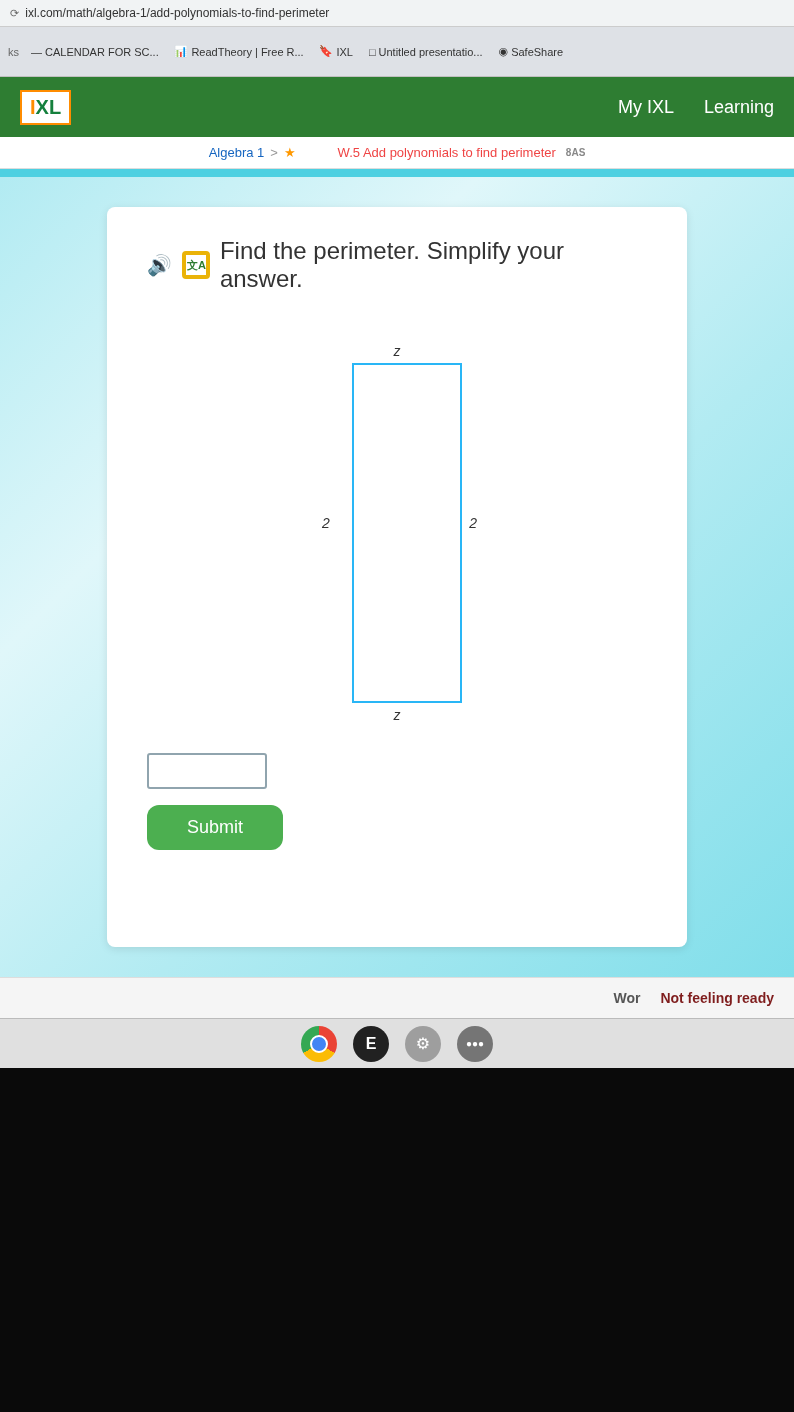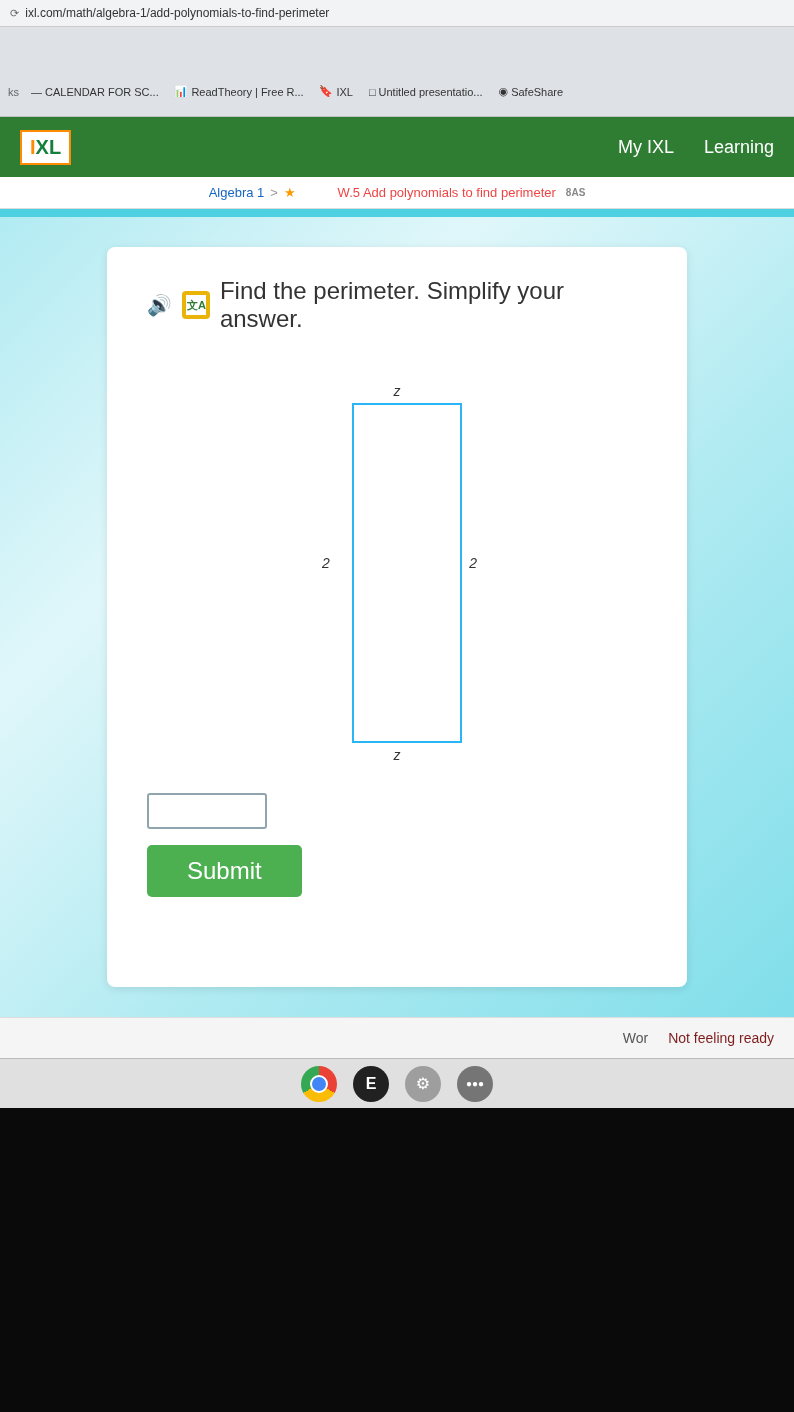--- a/index.html
+++ b/index.html
@@ -36,21 +36,20 @@
     .bookmarks-bar {
       background: #dee1e6;
       padding: 16px 8px;
       display: flex;
       align-items: center;
       gap: 8px;
       font-size: 11px;
       color: #333;
       border-bottom: 1px solid #c0c0c0;
       overflow: hidden;
-      margin-top: 40px;
     }
 
     .bookmark-item {
       display: flex;
       align-items: center;
       gap: 3px;
       white-space: nowrap;
       cursor: pointer;
       padding: 2px 4px;
       border-radius: 3px;
@@ -274,38 +273,39 @@
       border-radius: 3px;
       padding: 4px 8px;
       font-size: 16px;
       outline: none;
     }
 
     .submit-button {
       background: #4caf50;
       color: white;
       border: none;
-      border-radius: 5px;
+      border-radius: 12px;
       padding: 12px 40px;
-      font-size: 24px;
+      font-size: 18px;
       font-weight: 500;
       cursor: pointer;
     }
 
     
     .bottom-section {
       background: #f5f5f5;
       padding: 12px 20px;
       display: flex;
       justify-content: flex-end;
       align-items: center;
       gap: 20px;
       font-size: 14px;
       color: #555;
       border-top: 1px solid #ddd;
+      font-weight: bold;
     }
 
     
     .taskbar {
       background: #e0e0e0;
       height: 50px;
       display: flex;
       align-items: center;
       justify-content: center;
       gap: 16px;

